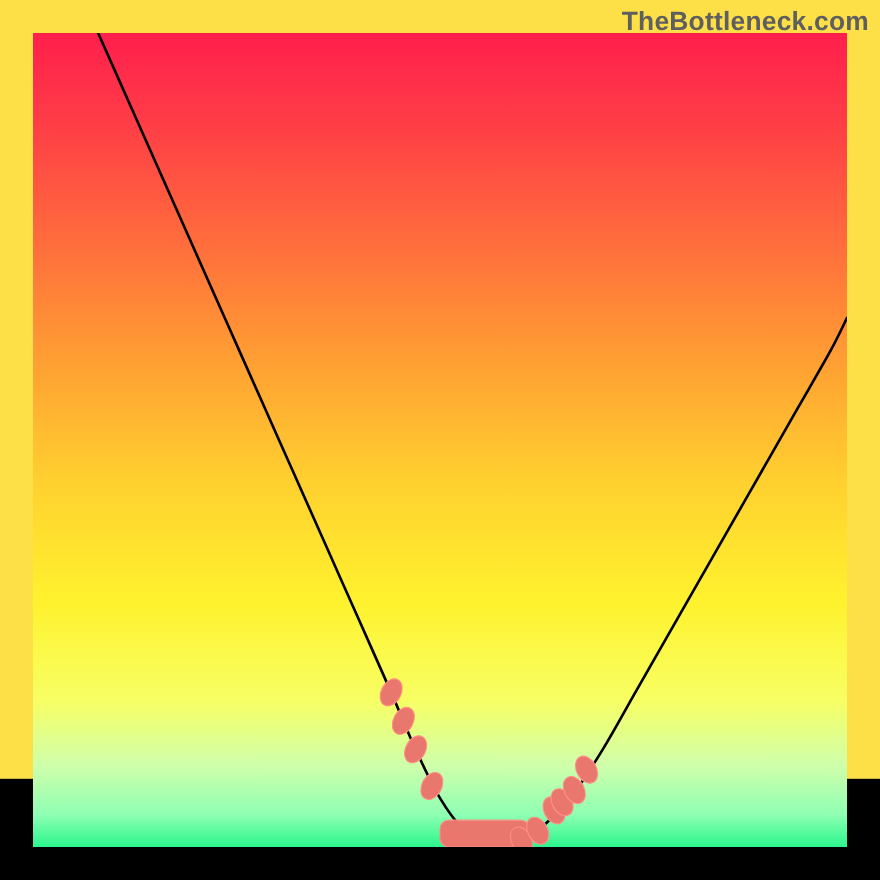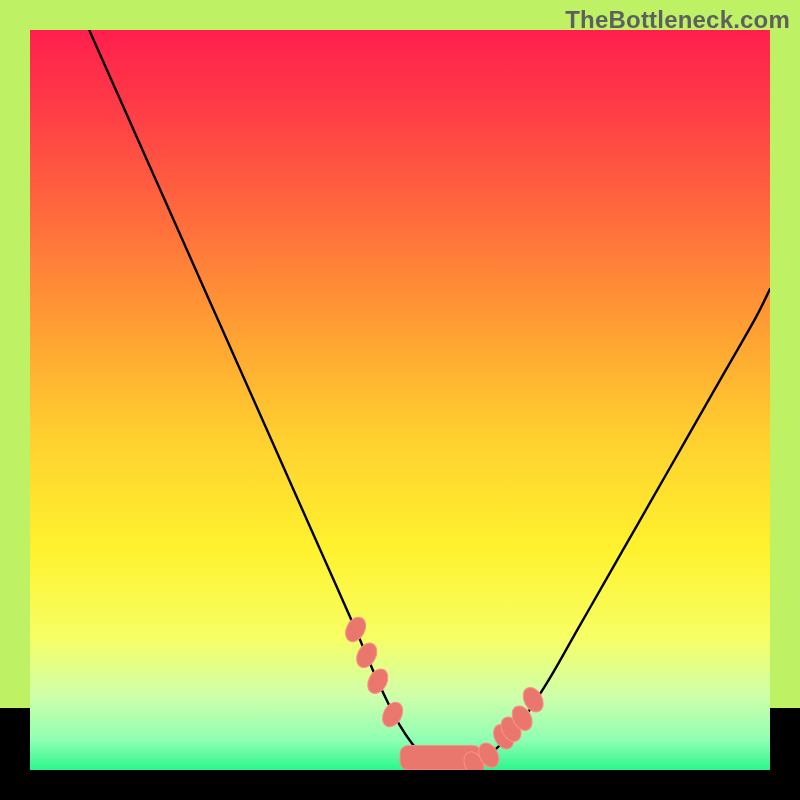--- a/index.html
+++ b/index.html
@@ -8,21 +8,21 @@
     width: 800px;
     height: 800px;
     background: #000;
     overflow: hidden;
     font-family: Arial, Helvetica, sans-serif;
   }
   .frame {
     position: relative;
     width: 800px;
     height: 708px;
-    background: #bef264;
+    background: #fde047;
   }
   .watermark {
     position: absolute;
     top: 6px;
     right: 10px;
     color: #5f5f5f;
     font-size: 24px;
     font-weight: 600;
     letter-spacing: 0.2px;
     z-index: 10;

